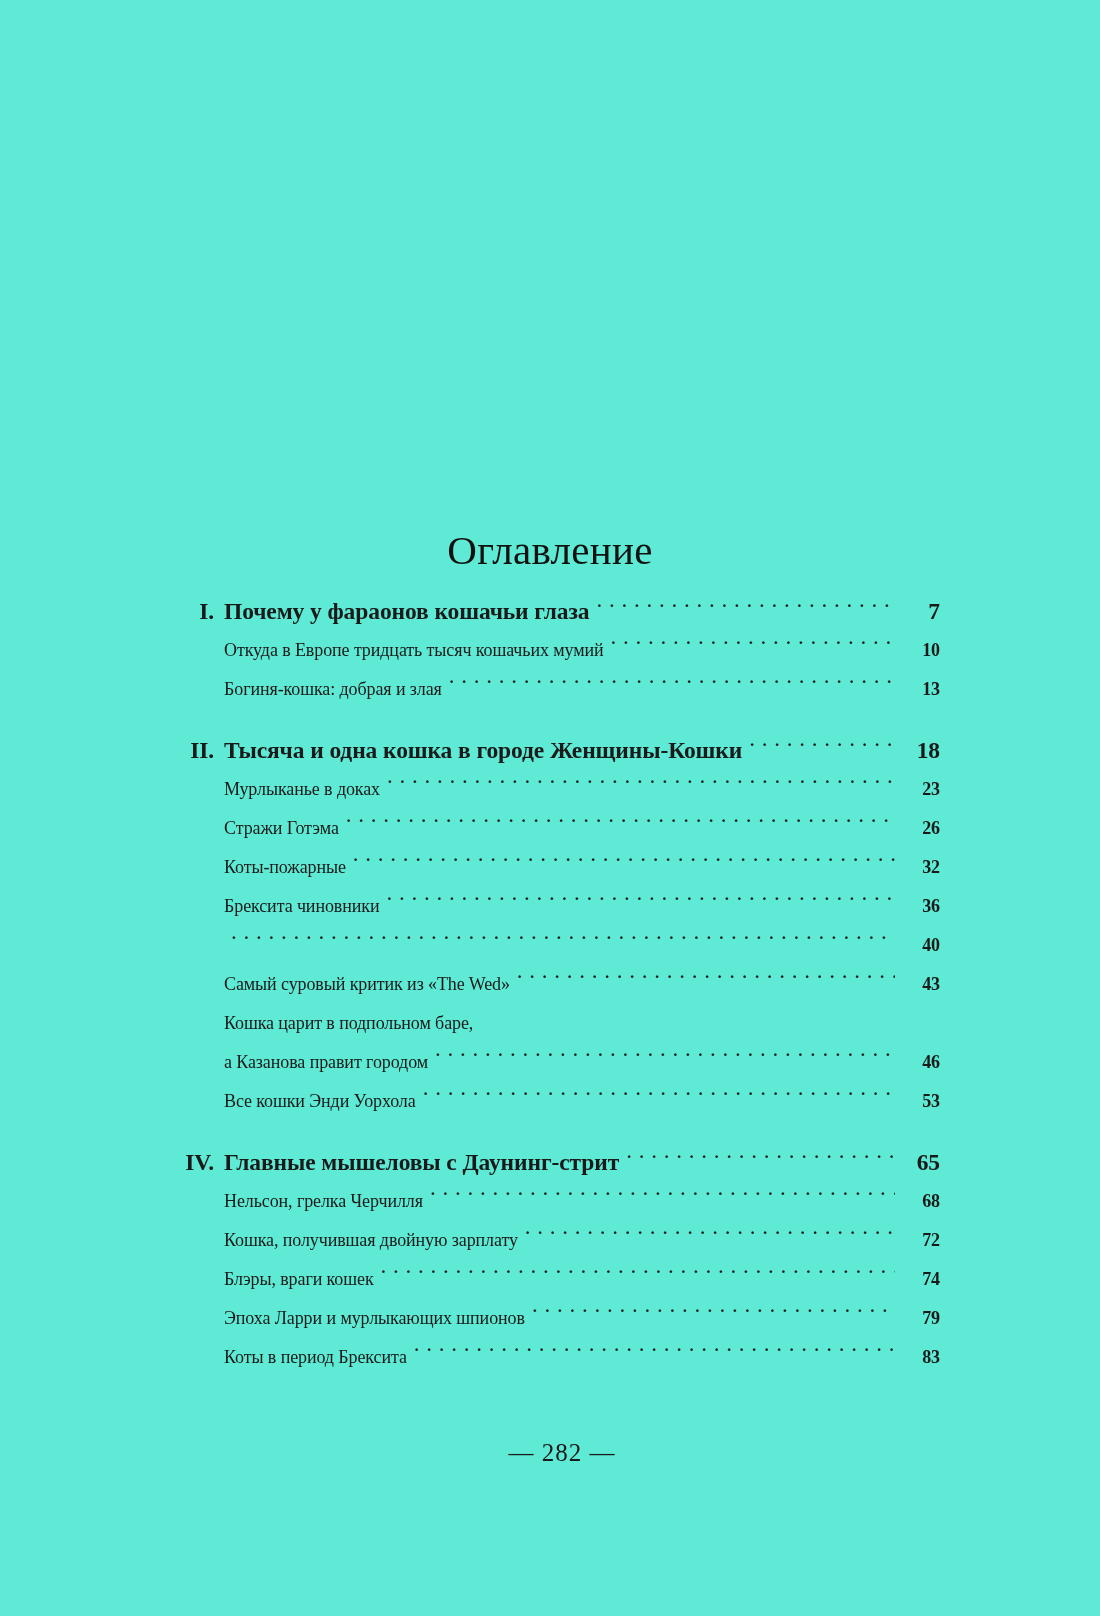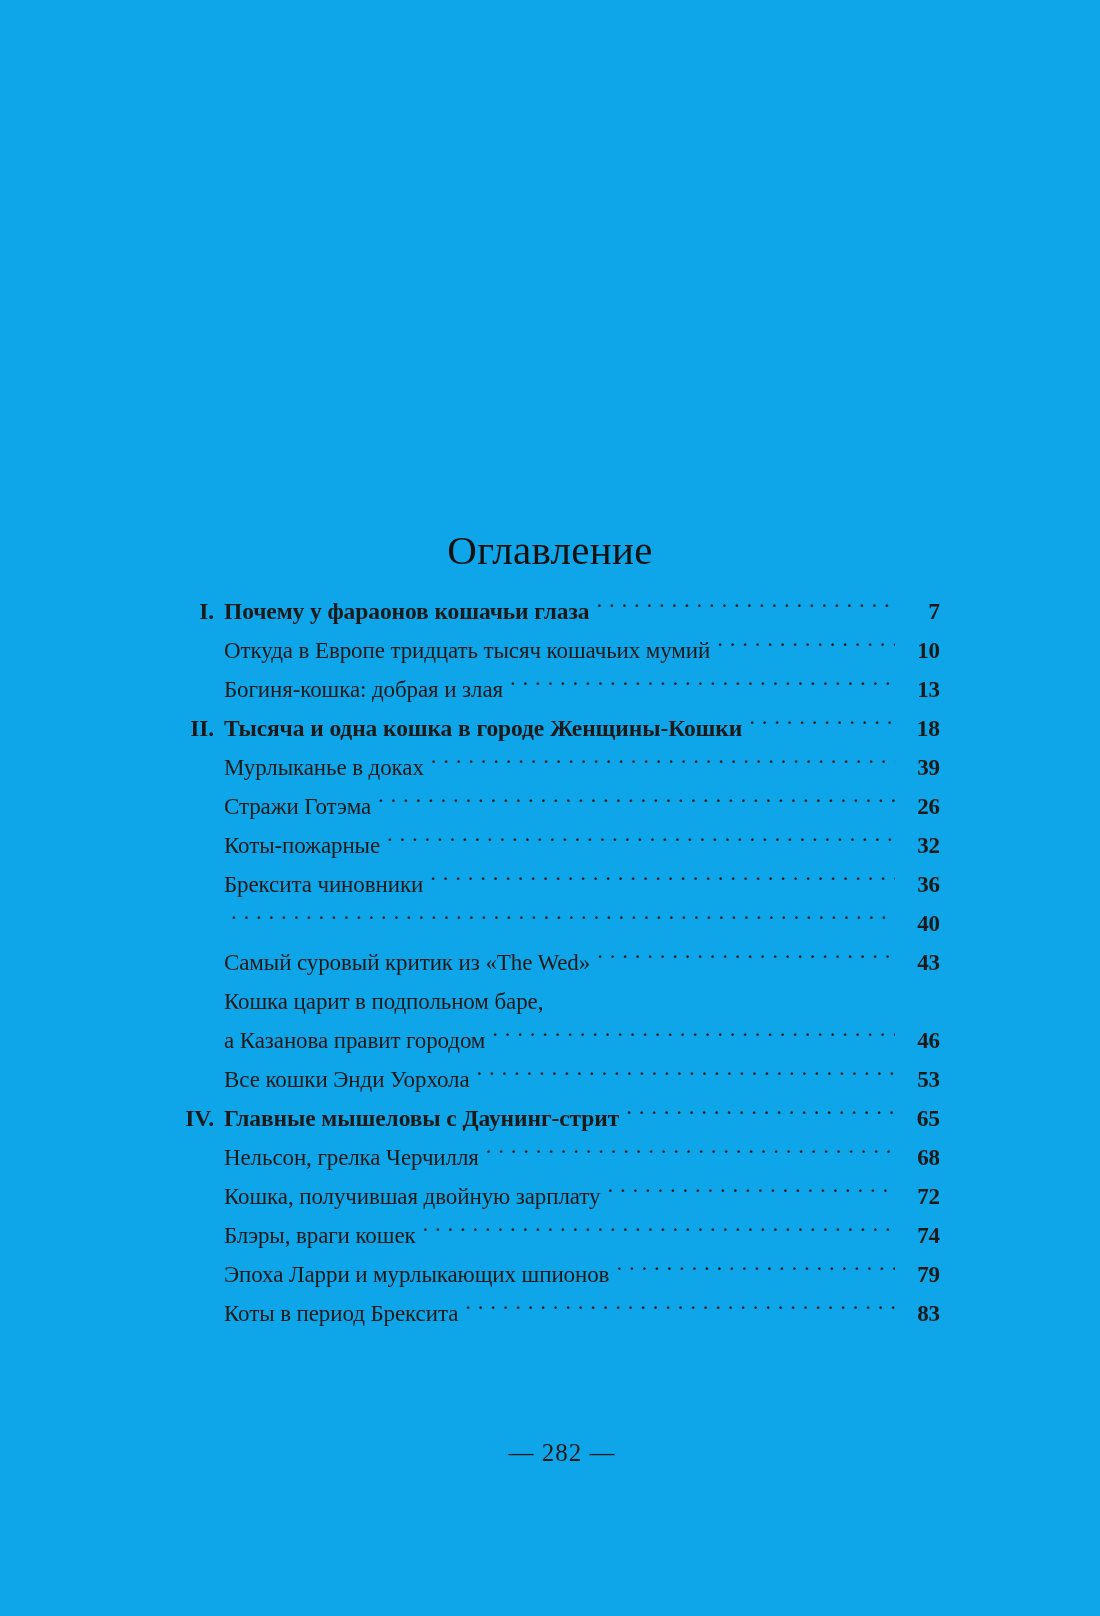--- a/index.html
+++ b/index.html
@@ -16,21 +16,21 @@
     color: #1a1a1a;
     overflow: hidden;
   }
 
   .page {
     position: absolute;
     left: 0;
     top: 0;
     width: 1100px;
     height: 1616px;
-    background: #0ea5e9;
+    background: #5eead4;
   }
 
   
   .toc-title {
     position: absolute;
     left: 0;
     top: 498px;
     width: 1100px;
     text-align: center;
     font-size: 41px;
@@ -42,21 +42,21 @@
 
   
   .toc {
     position: absolute;
     left: 178px;
     top: 592px;
     width: 762px;
   }
 
   .group { display: block; }
-  .group + .group { }
+  .group + .group { margin-top: 22px; }
 
   .row {
     display: flex;
     align-items: baseline;
     width: 100%;
     white-space: nowrap;
   }
 
   
   .row.chapter {
@@ -70,21 +70,21 @@
     width: 46px;
     text-align: right;
     padding-right: 10px;
     box-sizing: border-box;
   }
   .row.chapter .label { flex: 0 0 auto; }
 
   
   .row.sub {
     font-weight: normal;
-    font-size: 23px;
+    font-size: 18px;
     line-height: 39px;
     letter-spacing: -0.1px;
   }
   .row.sub .num {
     flex: 0 0 auto;
     width: 46px;
   }
   .row.sub .label { flex: 0 0 auto; }
 
   .leader {
@@ -161,21 +161,21 @@
         <div class="row chapter">
           <span class="num">II.</span>
           <span class="label">Тысяча и одна кошка в городе Женщины-Кошки</span>
           <span class="leader"></span>
           <span class="pageno">18</span>
         </div>
         <div class="row sub">
           <span class="num"></span>
           <span class="label">Мурлыканье в доках</span>
           <span class="leader"></span>
-          <span class="pageno">39</span>
+          <span class="pageno">23</span>
         </div>
         <div class="row sub">
           <span class="num"></span>
           <span class="label">Стражи Готэма</span>
           <span class="leader"></span>
           <span class="pageno">26</span>
         </div>
         <div class="row sub">
           <span class="num"></span>
           <span class="label">Коты-пожарные</span>

